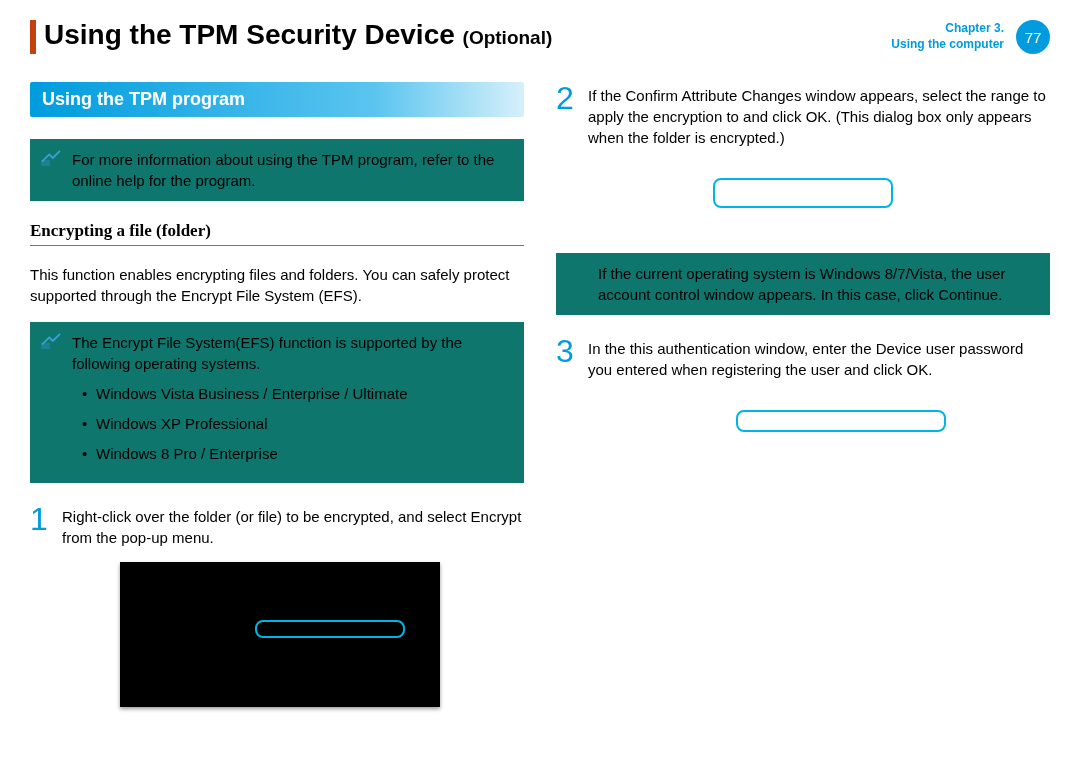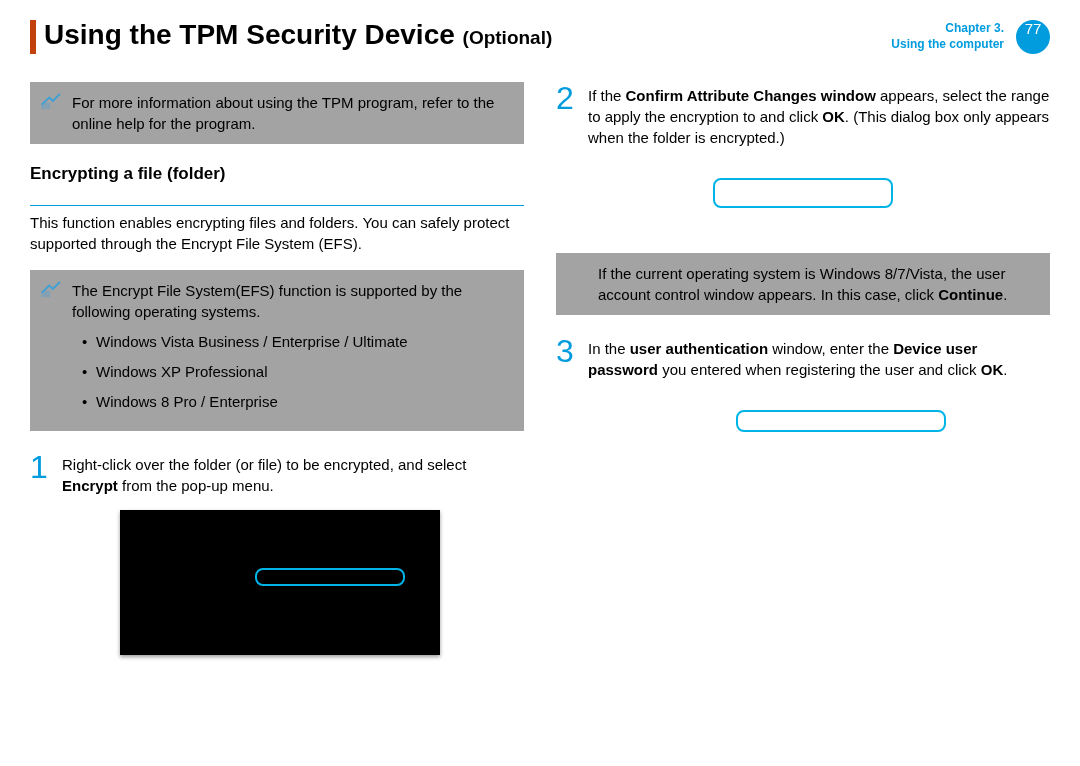--- a/index.html
+++ b/index.html
@@ -43,21 +43,21 @@
     text-align: right;
     line-height: 1.3;
   }
   .page-badge {
     width: 34px;
     height: 34px;
     border-radius: 50%;
     background: #009cde;
     color: #fff;
     display: flex;
-    align-items: flex-start;
+    align-items: center;
     justify-content: center;
     font-size: 15px;
     font-weight: 400;
   }
   .columns {
     display: flex;
     gap: 32px;
   }
   .col {
     flex: 1;
@@ -66,40 +66,41 @@
   .section-banner {
     background: linear-gradient(to right, #009cde 0%, #5bc5ef 70%, #d6f0fa 100%);
     color: #fff;
     font-size: 18px;
     font-weight: 700;
     padding: 7px 12px;
     margin-bottom: 22px;
     border-radius: 2px;
   }
   .note-box {
-    background: #a3a3a3;
+    background: #0f766e;
     padding: 10px 12px 10px 42px;
     margin-bottom: 20px;
     position: relative;
     font-size: 15px;
     line-height: 1.4;
   }
   .note-box .note-icon {
     position: absolute;
     left: 10px;
     top: 10px;
     width: 22px;
     height: 18px;
   }
   .subheading {
     font-size: 17px;
     font-weight: 700;
     border-bottom: 1px solid #009cde;
-    padding-bottom: 21px;
-    margin-bottom: 6px;
+    padding-bottom: 4px;
+    margin-bottom: 18px;
+    font-family: Liberation Serif, serif;
   }
   .body-text {
     font-size: 15px;
     line-height: 1.4;
     margin-bottom: 16px;
   }
   .os-list {
     list-style: none;
     margin-top: 8px;
   }
@@ -159,21 +160,21 @@
     border-radius: 8px;
     margin: 30px auto 45px auto;
   }
   .wide-pill {
     width: 210px;
     height: 22px;
     border: 2.5px solid #00b4e6;
     border-radius: 8px;
     margin: 30px auto 0 180px;
   }
-  b { font-weight: 700; }
+  b { font-weight: 400; }
 </style>
 </head>
 <body>
 
 <div class="header">
   <div class="header-title">
     <span>Using the TPM Security Device</span>
     <span class="optional">(Optional)</span>
   </div>
   <div class="header-right">
@@ -184,20 +185,23 @@
     <div class="page-badge">
       <span>77</span>
     </div>
   </div>
 </div>
 
 <div class="columns">
 
   <div class="col">
 
+    <div class="section-banner">
+      <span>Using the TPM program</span>
+    </div>
 
     <div class="note-box">
       <svg class="note-icon" viewBox="0 0 24 20">
         <path d="M2 14 L10 6 L14 10 L22 2" stroke="#3aa0d8" stroke-width="2" fill="none"></path>
         <rect x="1" y="12" width="10" height="7" fill="#3aa0d8" opacity=".3"></rect>
       </svg>
       <span>For more information about using the TPM program, refer to the online help for the program.</span>
     </div>
 
     <div class="subheading">
@@ -243,20 +247,20 @@
 
     <div class="lone-pill"></div>
 
     <div class="note-box" style="">
       <span>If the current operating system is Windows 8/7/Vista, the user account control window appears. In this case, click </span><b>Continue</b><span>.</span>
     </div>
 
     <div class="step">
       <div class="step-num">3</div>
       <div class="step-text">
-        <span>In the </span><b>user authentication</b><span> window, enter the </span><b>Device user password</b><span> you entered when registering the user and click </span><b>OK</b><span>.</span>
+        <span>In the </span><b>this authentication</b><span> window, enter the </span><b>Device user password</b><span> you entered when registering the user and click </span><b>OK</b><span>.</span>
       </div>
     </div>
 
     <div class="wide-pill"></div>
 
   </div>
 </div>
 
 </body></html>

